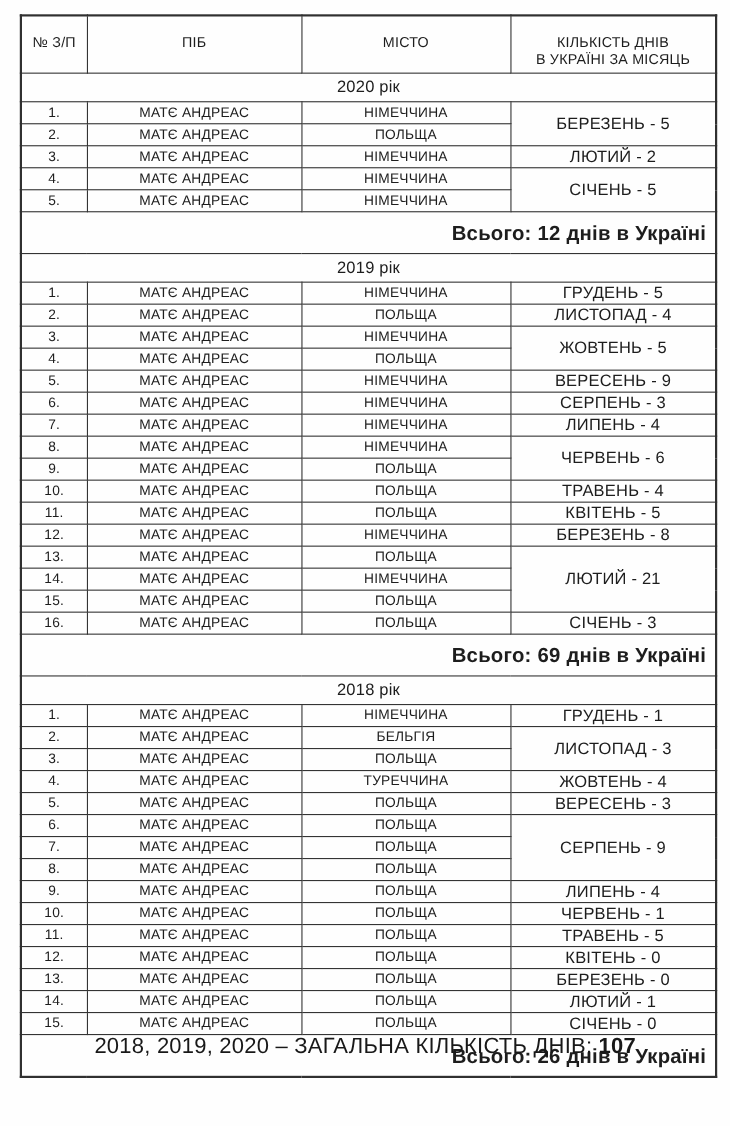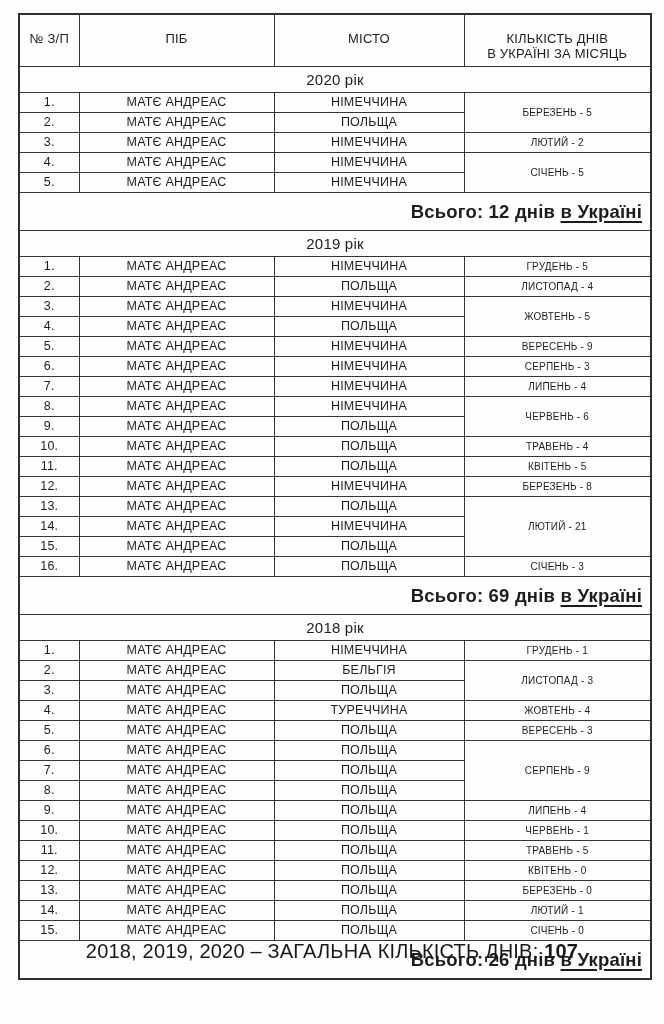--- a/index.html
+++ b/index.html
@@ -54,32 +54,31 @@
     font-size: 15px;
     letter-spacing: 0.2px;
   }
   .data-row td {
     height: 19px;
     font-size: 12.5px;
     line-height: 13px;
     letter-spacing: 0.2px;
   }
   td.c-month {
-    font-size: 10px;
+    font-size: 15px;
   }
   .total-row td {
     height: 37px;
     text-align: right;
     padding-right: 8px;
     font-size: 18.5px;
     font-weight: 700;
     letter-spacing: 0.2px;
   }
   .total-underline {
-    text-decoration: underline;
     text-decoration-thickness: 2px;
     text-underline-offset: 3px;
   }
   .grand-total-line {
     position: absolute;
     left: 0;
     top: 940px;
     width: 664px;
     text-align: center;
     font-size: 20px;

